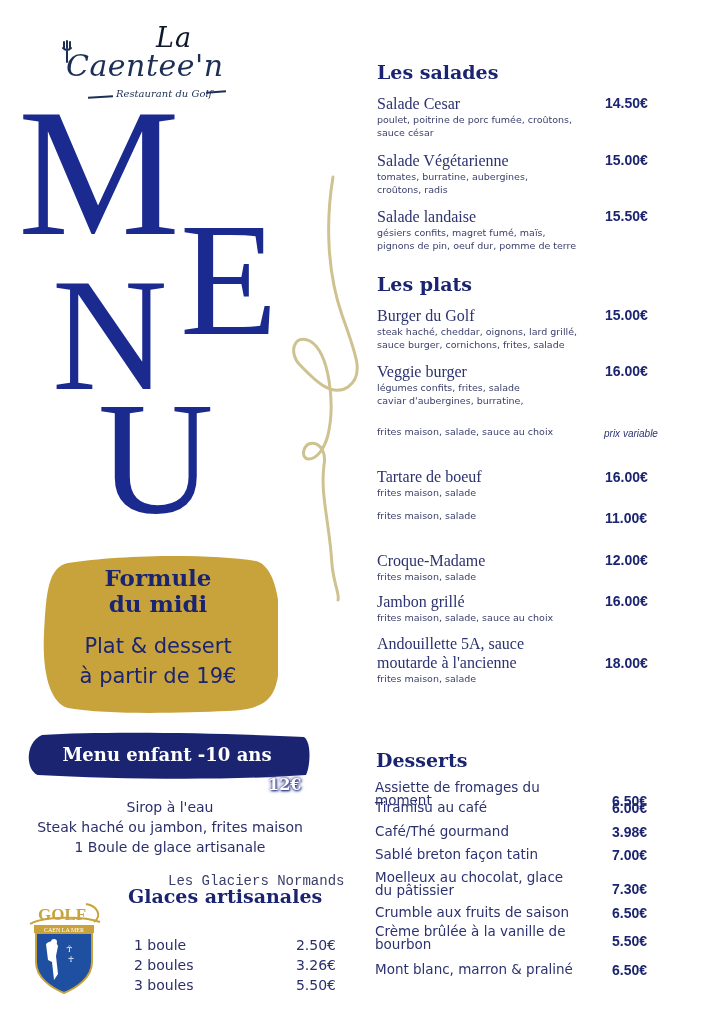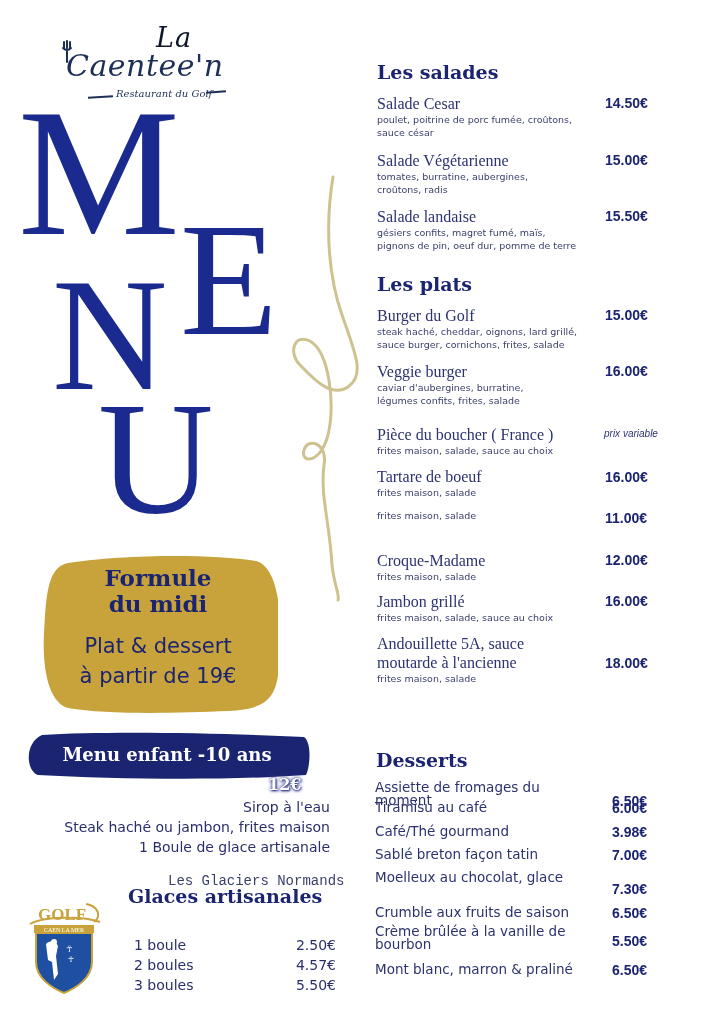--- a/index.html
+++ b/index.html
@@ -31,21 +31,21 @@
   .formule { left: 38px; top: 553px; width: 240px; height: 160px; }
   .formule svg { position: absolute; left: 0; top: 0; }
   .formule-title { position: absolute; left: 0; width: 240px; top: 12px; text-align: center; font-family: "DejaVu Serif", serif; font-weight: bold; font-size: 23px; line-height: 26px; color: #1b2470; }
   .formule-desc { position: absolute; left: 0; width: 240px; top: 78px; text-align: center; font-family: "DejaVu Sans", sans-serif; font-size: 21px; line-height: 30px; color: #1b2470; }
 
   
   .enfant-banner { left: 24px; top: 731px; width: 286px; height: 50px; }
   .enfant-banner svg { position: absolute; left: 0; top: 0; }
   .enfant-title { position: absolute; left: 0; width: 286px; top: 13px; text-align: center; font-family: "DejaVu Serif", serif; font-weight: bold; font-size: 18px; color: #ffffff; white-space: nowrap; }
   .enfant-price { left: 268px; top: 775px; font-family: "DejaVu Serif", serif; font-weight: bold; font-size: 16px; color: #ffffff; text-shadow: 0 0 3px #1b2470, 0 0 5px #7a80c0, 1px 1px 2px #1b2470; }
-  .enfant-items { left: 10px; width: 320px; top: 797px; text-align: right; font-family: "DejaVu Sans", sans-serif; font-size: 14px; line-height: 20px; color: #2a2f6b; }
+  .enfant-items { left: 10px; width: 320px; top: 797px; text-align: center; font-family: "DejaVu Sans", sans-serif; font-size: 14px; line-height: 20px; color: #2a2f6b; }
 
   
   .golf { left: 24px; top: 900px; width: 80px; height: 95px; }
 
   
   .glaces-title { left: 128px; top: 885px; font-family: "DejaVu Serif", serif; font-weight: bold; font-size: 19px; color: #1b2470; white-space: nowrap; }
   .glaces-sub { left: 168px; top: 873px; font-family: Liberation Mono, monospace; font-size: 14px; color: #3a3f6b; white-space: nowrap; }
   .glaces-list { left: 134px; top: 935px; width: 202px; }
   .glaces-row { display: flex; justify-content: space-between; font-family: "DejaVu Sans", sans-serif; font-size: 14px; line-height: 20px; color: #2a2f6b; }
 
@@ -127,21 +127,21 @@
 
 <div class="abs glaces-title">Glaces artisanales</div>
 <div class="abs glaces-sub">Les Glaciers  Normands</div>
 <div class="abs glaces-list">
   <div class="glaces-row">
     <span>1 boule</span>
     <span>2.50€</span>
   </div>
   <div class="glaces-row">
     <span>2 boules</span>
-    <span>4.57€</span>
+    <span>3.26€</span>
   </div>
   <div class="glaces-row">
     <span>3 boules</span>
     <span>5.50€</span>
   </div>
 </div>
 
 <div class="abs rc">
 
   <div class="abs section-title" style="left:0; top:61px;">Les salades</div>
@@ -168,26 +168,25 @@
   <div class="abs section-title" style="left:0; top:273px;">Les plats</div>
 
   <div class="item" style="top:306px;">
     <div class="item-name">Burger du Golf</div>
     <div class="item-desc">steak haché, cheddar, oignons, lard grillé,</div>
     <div class="item-desc">sauce burger, cornichons, frites, salade</div>
     <span class="price" style="top:1px;">15.00€</span>
   </div>
   <div class="item" style="top:362px;">
     <div class="item-name">Veggie burger</div>
+    <div class="item-desc">légumes confits, frites, salade</div>
     <div class="item-desc">caviar d'aubergines, burratine,</div>
-    <div class="item-desc">légumes confits, frites, salade</div>
     <span class="price" style="top:1px;">16.00€</span>
   </div>
   <div class="item" style="top:425px;">
-    <div class="item-name">Pièce du boucher ( France )</div>
     <div class="item-desc">frites maison, salade, sauce au choix</div>
     <span class="price-var" style="top:3px;">prix variable</span>
   </div>
   <div class="item" style="top:467px;">
     <div class="item-name">Tartare de boeuf</div>
     <div class="item-desc">frites maison, salade</div>
     <span class="price" style="top:2px;">16.00€</span>
   </div>
   <div class="item" style="top:509px;">
     <div class="item-desc">frites maison, salade</div>
@@ -224,20 +223,21 @@
   <div class="item" style="top:825px; left:-2px;">
     <div class="dess-name">Café/Thé gourmand</div>
     <span class="price" style="top:-1px; left:237px;">3.98€</span>
   </div>
   <div class="item" style="top:848px; left:-2px;">
     <div class="dess-name">Sablé breton façon tatin</div>
     <span class="price" style="top:-1px; left:237px;">7.00€</span>
   </div>
   <div class="item" style="top:871px; left:-2px;">
     <div class="dess-name">Moelleux au chocolat, glace</div>
+    <div class="dess-name">du pâtissier</div>
     <span class="price" style="top:10px; left:237px;">7.30€</span>
   </div>
   <div class="item" style="top:906px; left:-2px;">
     <div class="dess-name">Crumble aux fruits de saison</div>
     <span class="price" style="top:-1px; left:237px;">6.50€</span>
   </div>
   <div class="item" style="top:925px; left:-2px;">
     <div class="dess-name">Crème brûlée à la vanille de</div>
     <div class="dess-name">bourbon</div>
     <span class="price" style="top:8px; left:237px;">5.50€</span>

